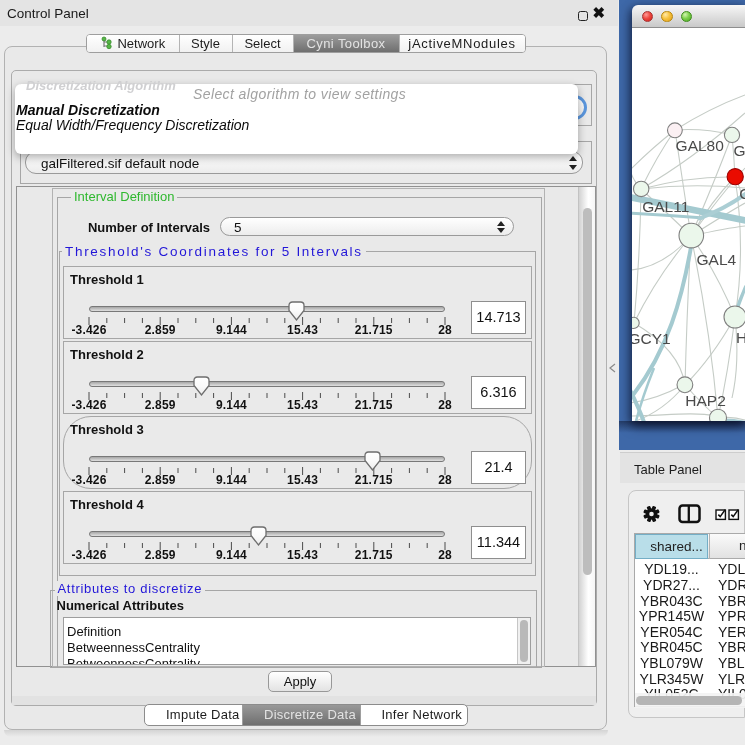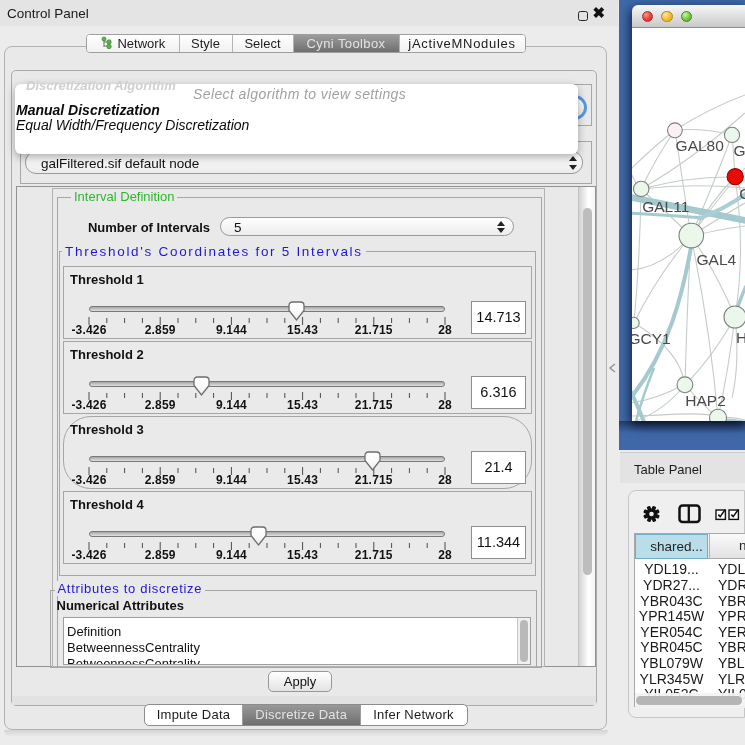--- a/index.html
+++ b/index.html
@@ -70,21 +70,21 @@
 #attlist { left:63px; top:617px; width:468px; height:48px; background:#fff; border:1px solid #9e9e9e; overflow:hidden; }
 #attlist .li { position:absolute; left:3px; font-size:13px; color:#111; }
 
 
 #applybtn { left:268px; top:671px; width:64px; height:21px; border:1px solid #989898; border-radius:5px;
   background:linear-gradient(#ffffff,#e3e3e3); font-size:13px; color:#111; text-align:center; line-height:19px; }
 
 
 #btabs { left:144px; top:704px; height:22px; display:flex; background:#fff; border:1px solid #8c8c8c;
   border-radius:5px; overflow:hidden; font-size:13px; color:#1c1c1c; }
-#btabs .seg { height:100%; line-height:20px; letter-spacing:0.25px; text-align:center; border-left:1px solid #9e9e9e; }
+#btabs .seg { height:100%; line-height:20px; letter-spacing:0.25px; text-align:left; border-left:1px solid #9e9e9e;padding-left:21px; }
 #btabs .seg:first-child { border-left:none; }
 #btabs .seg.sel { background:linear-gradient(#999999,#6f6f6f); color:#e3e3e3; }
 
 
 #bluebg { left:619px; top:0; width:126px; height:450px; background:#3e68a8; }
 #netwin { left:632px; top:5px; width:113px; height:416px; border-radius:6px 0 0 0;
   box-shadow:0 5px 12px rgba(0,0,20,0.55), -2px 2px 8px rgba(0,0,20,0.35); }
 #nettitle { position:absolute; left:0; top:0; width:113px; height:23px;
   background:linear-gradient(#f7f7f7,#c9c9c9); border-bottom:1px solid #8e8e8e; border-radius:6px 0 0 0; }
 .light { position:absolute; top:5.5px; width:11.5px; height:11.5px; border-radius:50%; }

